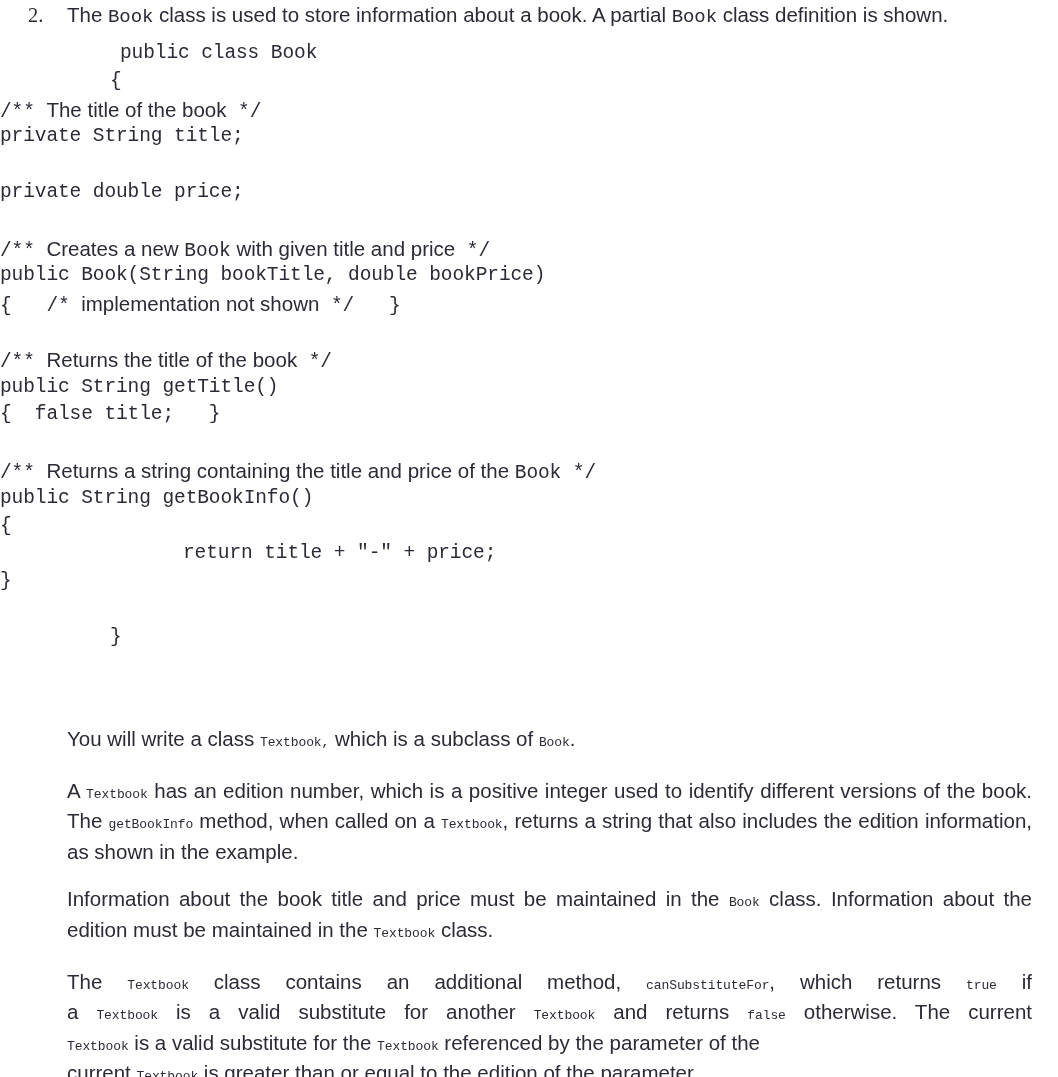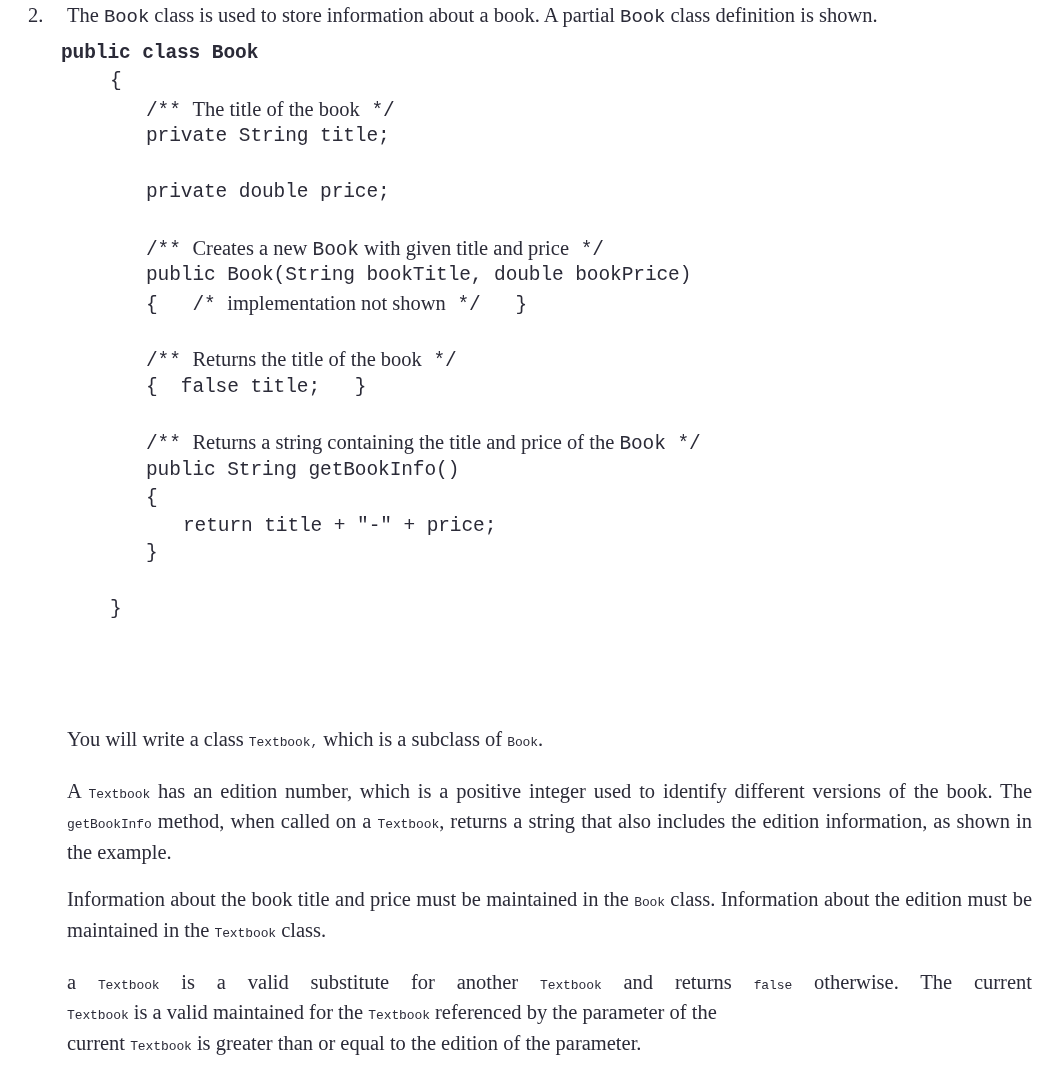--- a/index.html
+++ b/index.html
@@ -13,21 +13,21 @@
     height: 1077px;
     position: relative;
     overflow: hidden;
     color: #2b2b38;
     font-family: "Liberation Serif", "DejaVu Serif", serif;
     -webkit-font-smoothing: antialiased;
   }
 
   
   .serif {
-    font-family: Liberation Serif, serif;
+    font-family: Liberation Sans, sans-serif;
   }
   .mono {
     font-family: "Liberation Mono", "DejaVu Sans Mono", monospace;
     letter-spacing: -0.1px;
     margin-top: 46px;
   }
 
   
   #question-block {
     position: absolute;
@@ -70,23 +70,23 @@
     font-size: 19.5px;
     font-family: "Liberation Mono", "DejaVu Sans Mono", monospace;
   }
   .code-line.blank {
     height: 27.8px;
   }
   .code-line .serif {
     font-size: 20.5px;
   }
   
-  .ind-0 { padding-left: 61px; font-weight: bold; }
+  .ind-0 { padding-left: 120px; }
   .ind-b { padding-left: 110px; }
-  .ind-1 { padding-left: 146px; }
+  .ind-1 { }
   .ind-2 { padding-left: 183px; }
 
   
   #prose {
     position: absolute;
     left: 0px;
     top: 726px;
     width: 1058px;
   }
   .para {
@@ -132,33 +132,35 @@
     <div class="code-line ind-1"><span class="mono">/** </span><span class="serif">The title of the book</span><span class="mono"> */</span></div>
     <div class="code-line ind-1"><span class="mono">private String title;</span></div>
     <div class="code-line ind-1 blank"></div>
     <div class="code-line ind-1"><span class="mono">private double price;</span></div>
     <div class="code-line ind-1 blank"></div>
     <div class="code-line ind-1"><span class="mono">/** </span><span class="serif">Creates a new </span><span class="mono">Book</span><span class="serif"> with given title and price</span><span class="mono"> */</span></div>
     <div class="code-line ind-1"><span class="mono">public Book(String bookTitle, double bookPrice)</span></div>
     <div class="code-line ind-1"><span class="mono">{   /* </span><span class="serif">implementation not shown</span><span class="mono"> */   }</span></div>
     <div class="code-line ind-1 blank"></div>
     <div class="code-line ind-1"><span class="mono">/** </span><span class="serif">Returns the title of the book</span><span class="mono"> */</span></div>
+    <div class="code-line ind-1"><span class="mono">public String getTitle()</span></div>
     <div class="code-line ind-1"><span class="mono">{  false title;   }</span></div>
     <div class="code-line ind-1 blank"></div>
     <div class="code-line ind-1"><span class="mono">/** </span><span class="serif">Returns a string containing the title and price of the </span><span class="mono">Book</span><span class="mono"> */</span></div>
     <div class="code-line ind-1"><span class="mono">public String getBookInfo()</span></div>
     <div class="code-line ind-1"><span class="mono">{</span></div>
     <div class="code-line ind-2"><span class="mono">return title + "-" + price;</span></div>
     <div class="code-line ind-1"><span class="mono">}</span></div>
     <div class="code-line ind-1 blank"></div>
     <div class="code-line ind-b"><span class="mono">}</span></div>
   </div>
 
 <div id="prose">
     <p class="para"><span class="serif">You will write a class </span><span class="mono">Textbook,</span><span class="serif"> which is a subclass of </span><span class="mono">Book</span><span class="serif">.</span></p>
     <p class="para"><span class="serif">A </span><span class="mono">Textbook</span><span class="serif"> has an edition number, which is a positive integer used to identify different versions of the book. The </span><span class="mono">getBookInfo</span><span class="serif"> method, when called on a </span><span class="mono">Textbook</span><span class="serif">, returns a string that also includes the edition information, as shown in the example.</span></p>
     <p class="para"><span class="serif">Information about the book title and price must be maintained in the </span><span class="mono">Book</span><span class="serif"> class. Information about the edition must be maintained in the </span><span class="mono">Textbook</span><span class="serif"> class.</span></p>
     <p class="para manual-break">
+      <span class="brk justify-line"><span class="serif">The </span><span class="mono">Textbook</span><span class="serif"> class contains an additional method, </span><span class="mono">canSubstituteFor</span><span class="serif">, which returns </span><span class="mono">true</span><span class="serif"> if</span></span>
       <span class="brk justify-line"><span class="serif">a </span><span class="mono">Textbook</span><span class="serif"> is a valid substitute for another </span><span class="mono">Textbook</span><span class="serif"> and returns </span><span class="mono">false</span><span class="serif"> otherwise. The current</span></span>
-      <span class="brk plain-line"><span class="mono">Textbook</span><span class="serif"> is a valid maintained for the </span><span class="mono">Textbook</span><span class="serif"> referenced by the parameter of the</span></span>
+      <span class="brk plain-line"><span class="mono">Textbook</span><span class="serif"> is a valid substitute for the </span><span class="mono">Textbook</span><span class="serif"> referenced by the parameter of the</span></span>
       <span class="brk plain-line"><span class="serif">current </span><span class="mono">Textbook</span><span class="serif"> is greater than or equal to the edition of the parameter.</span></span>
     </p>
   </div>
 
 </body></html>

